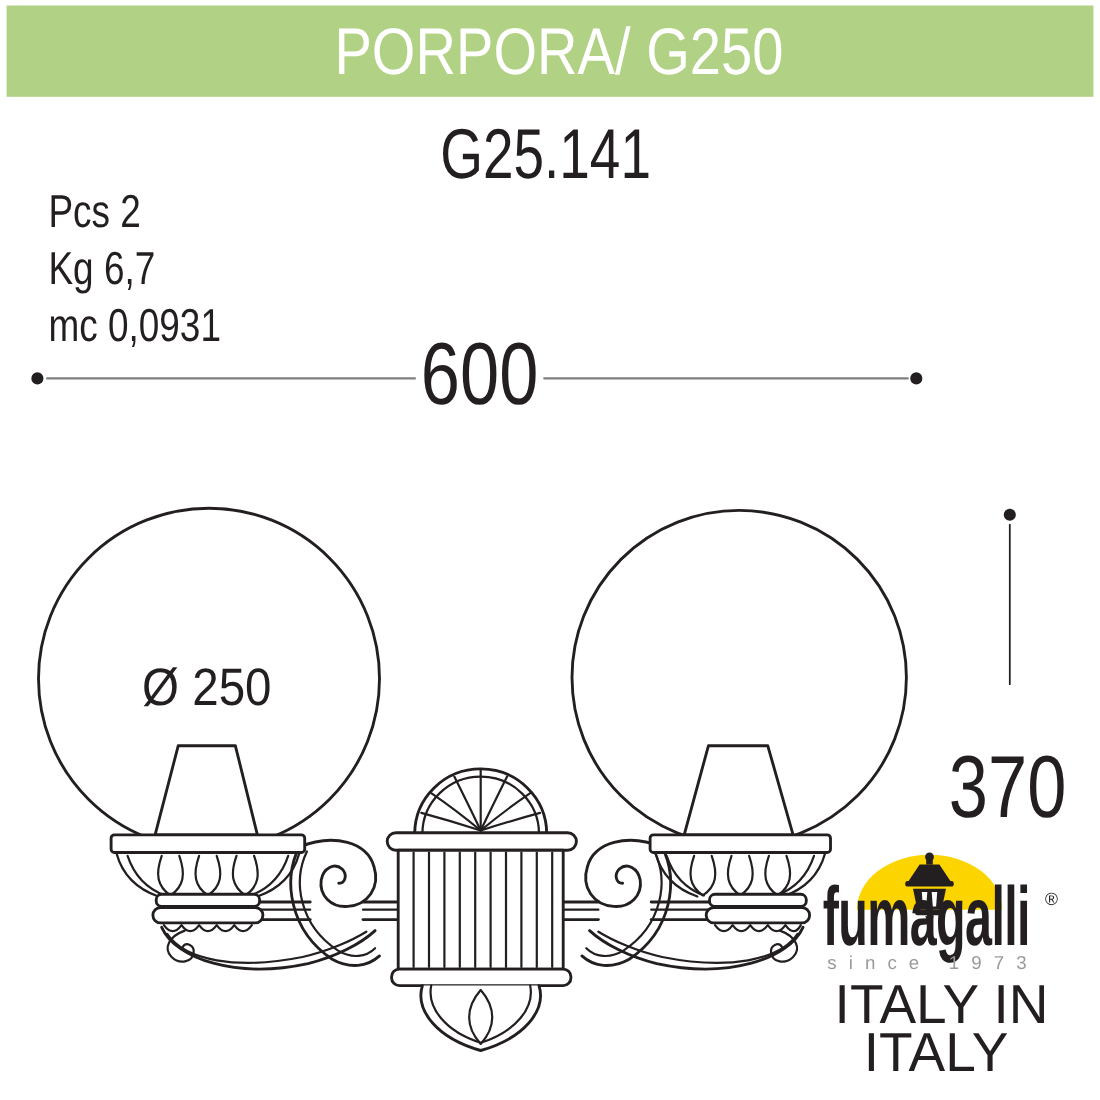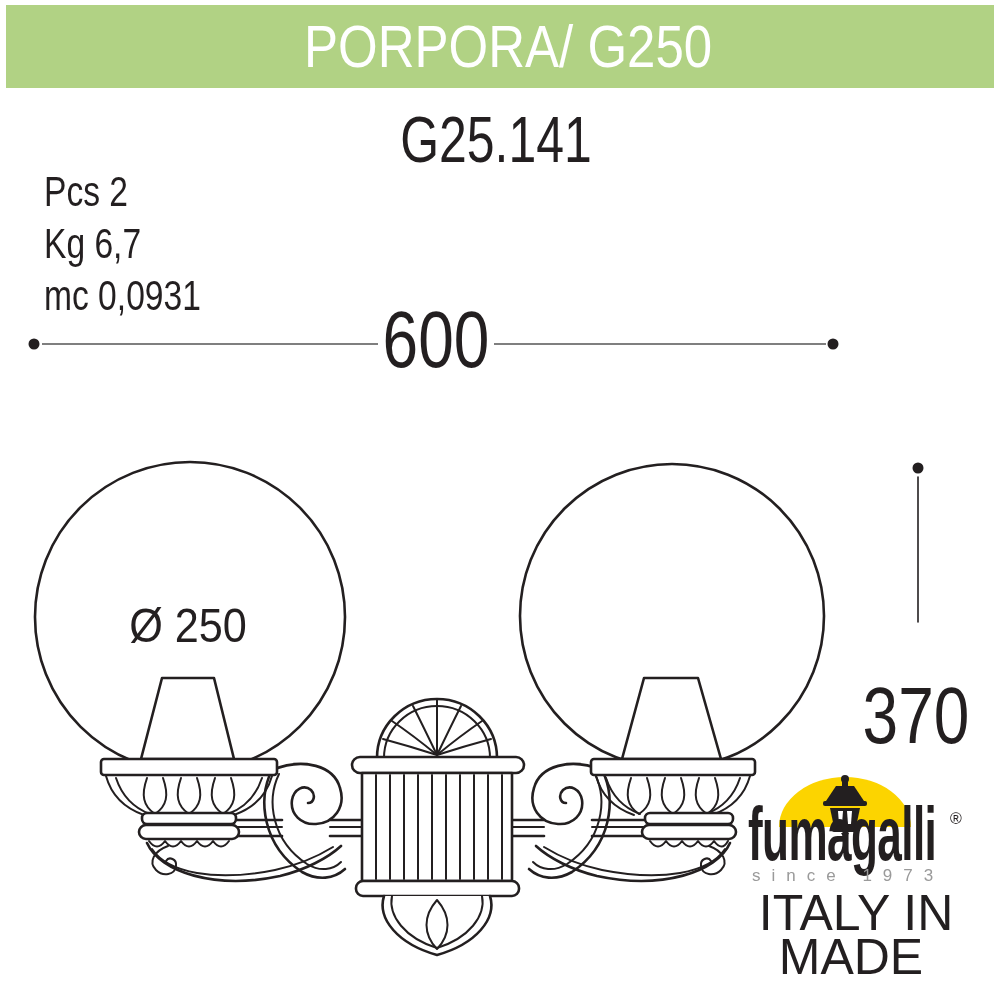--- a/index.html
+++ b/index.html
@@ -199,15 +199,15 @@
   </svg>
 
   <div class="dim-label dim-width">600</div>
   <div class="dim-label dim-height">370</div>
   <div class="globe-diameter">Ø 250</div>
 
   <div class="logo-brand">fumagalli</div>
   <div class="logo-reg">®</div>
   <div class="logo-tagline">since 1973</div>
   <div class="logo-made1">ITALY IN</div>
-  <div class="logo-made2">MADE</div>
+  <div class="logo-made2">ITALY</div>
 
 </div>
 
 </body></html>

